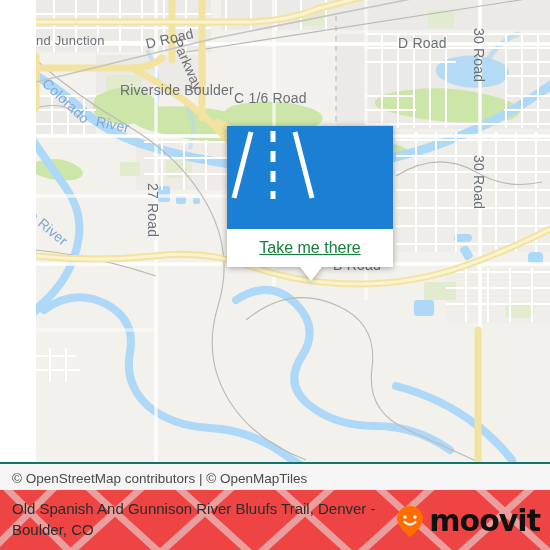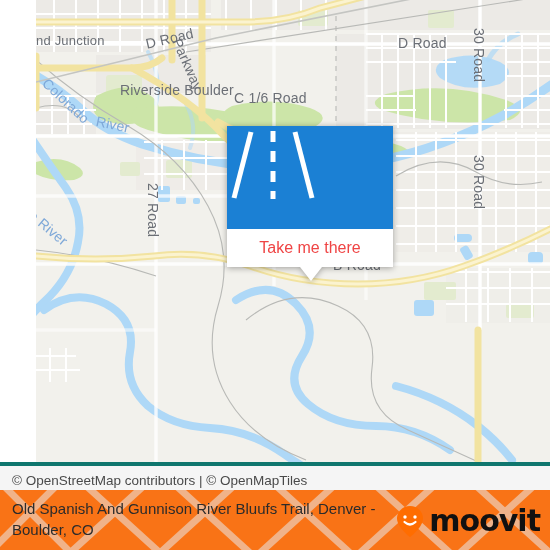--- a/index.html
+++ b/index.html
@@ -33,46 +33,46 @@
   #popup .imgpane{
     width:166px;height:103px;
     background:#1b80d4;
     display:flex;align-items:center;justify-content:center;
   }
   #popup .labelpane{
     width:166px;height:38px;background:#ffffff;
     display:flex;align-items:center;justify-content:center;
   }
   #popup .labelpane span{
-    font-size:16px;color:#ef4444;font-family:"Liberation Sans", sans-serif;
+    font-size:16px;color:#15803d;font-family:"Liberation Sans", sans-serif;text-decoration:underline;
   }
   #popup .tail{
     position:absolute;left:73px;top:141px;
     width:0;height:0;
     border-left:11px solid transparent;
     border-right:11px solid transparent;
     border-top:14px solid #ffffff;
   }
 
   
   #attrib{
     position:absolute;left:0;top:462px;width:550px;height:28px;
     background:#f5f5f5;
-    border-top:4px solid #0f766e;
+    border-top:2px solid #0f766e;
     display:flex;align-items:center;
   }
   #attrib .txt{
     margin-left:12px;font-size:13.5px;color:#4a4a4a;
     font-family:"Liberation Sans", sans-serif;
   }
 
   
   #footer{
     position:absolute;left:0;top:490px;width:550px;height:60px;
-    background:#f97316;overflow:hidden;
+    background:#ef4444;overflow:hidden;
   }
   #footer .wm{
     position:absolute;left:0;top:-18px;width:550px;height:90px;opacity:.55;
   }
   #footer .title{
     position:absolute;left:12px;top:8px;width:400px;
     font-size:15px;line-height:21px;color:#2b2b2b;
     font-family:"Liberation Sans", sans-serif;
   }
   #logo{

